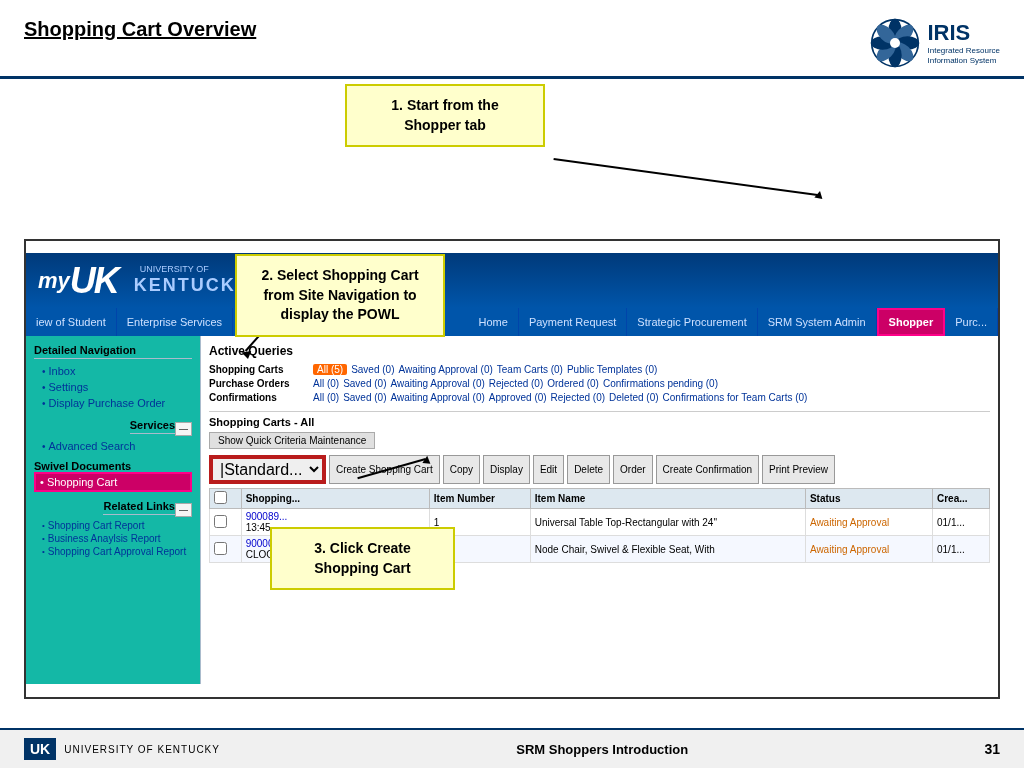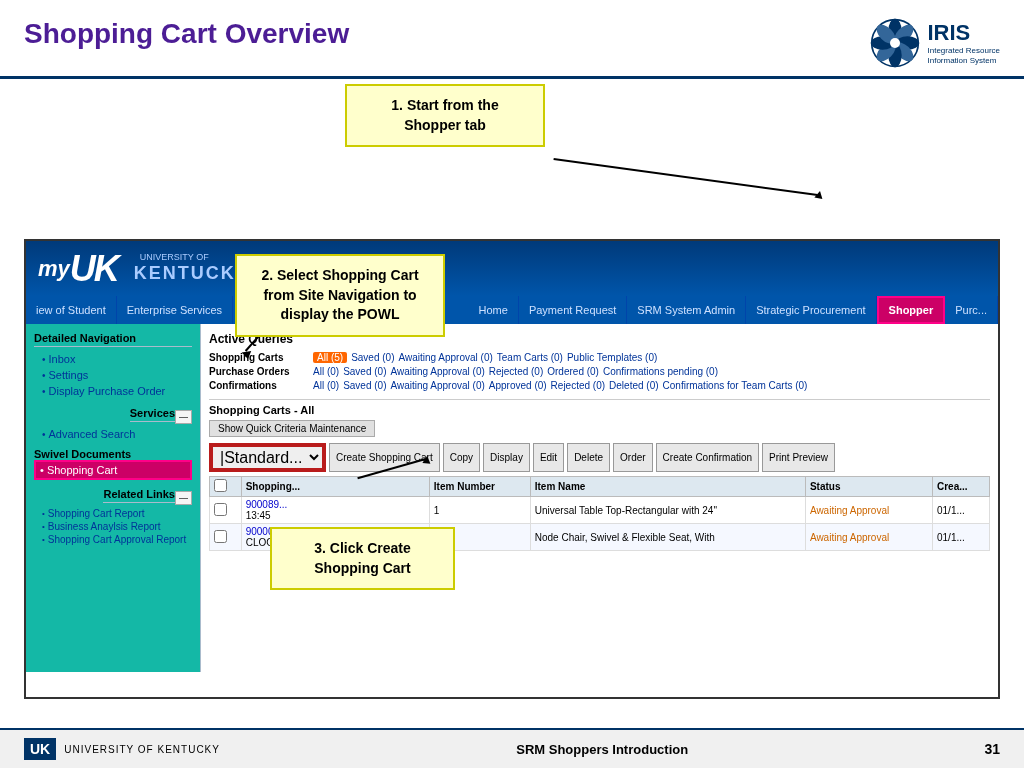--- a/index.html
+++ b/index.html
@@ -15,23 +15,24 @@
     
     .page-header {
       padding: 18px 24px 8px 24px;
       display: flex;
       justify-content: space-between;
       align-items: flex-start;
       border-bottom: 3px solid #003366;
       margin-bottom: 0;
     }
     .page-title {
-      font-size: 28px;
-      font-weight: bold;
-      color: #4c1d95;
+      font-size: 20px;
+      font-weight: bold;
+      color: #000000;
+      text-decoration: underline;
     }
     .iris-logo {
       display: flex;
       align-items: center;
       gap: 8px;
     }
     .iris-logo-icon {
       width: 50px;
       height: 50px;
     }
@@ -109,20 +110,21 @@
     }
 
     
     .myuk-header {
       background: linear-gradient(to bottom, #003a7a, #0055aa);
       height: 55px;
       display: flex;
       align-items: center;
       padding: 16px 12px;
       gap: 12px;
+      margin-top: 12px;
     }
     .myuk-logo {
       display: flex;
       align-items: center;
     }
     .myuk-my {
       font-size: 22px;
       font-style: italic;
       font-weight: bold;
       color: #fff;
@@ -481,22 +483,22 @@
     </div>
 
     <div class="nav-tabs-row">
       <div class="nav-tab">iew of Student</div>
       <div class="nav-tab">Enterprise Services</div>
       <div class="nav-tab">my UK</div>
       <div class="nav-tab">m...</div>
       <div class="nav-tab-spacer"></div>
       <div class="nav-tab">Home</div>
       <div class="nav-tab">Payment Request</div>
+      <div class="nav-tab">Strategic Procurement</div>
       <div class="nav-tab">SRM System Admin</div>
-      <div class="nav-tab">Strategic Procurement</div>
       <div class="nav-tab highlighted">Shopper</div>
       <div class="nav-tab">Purc...</div>
     </div>
 
     <div class="content-area">
 
       <div class="sidebar">
         <div class="sidebar-section-title">Detailed Navigation</div>
         <div class="sidebar-item">Inbox</div>
         <div class="sidebar-item">Settings</div>

